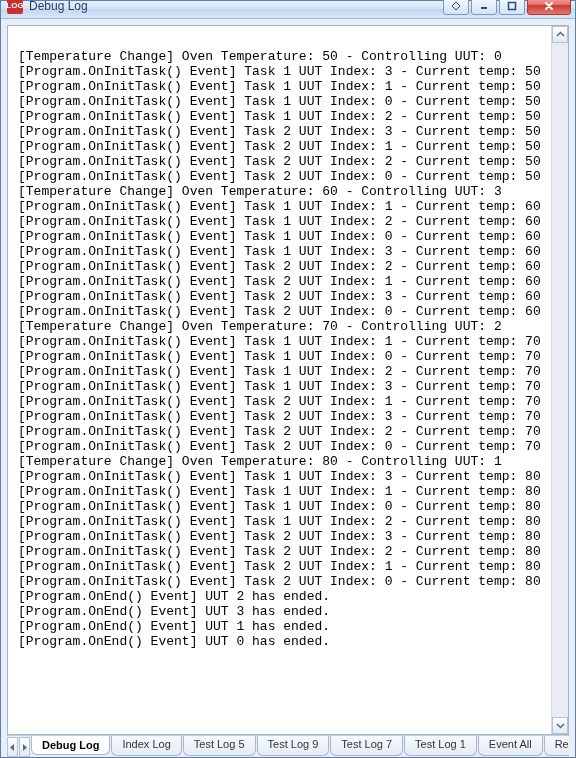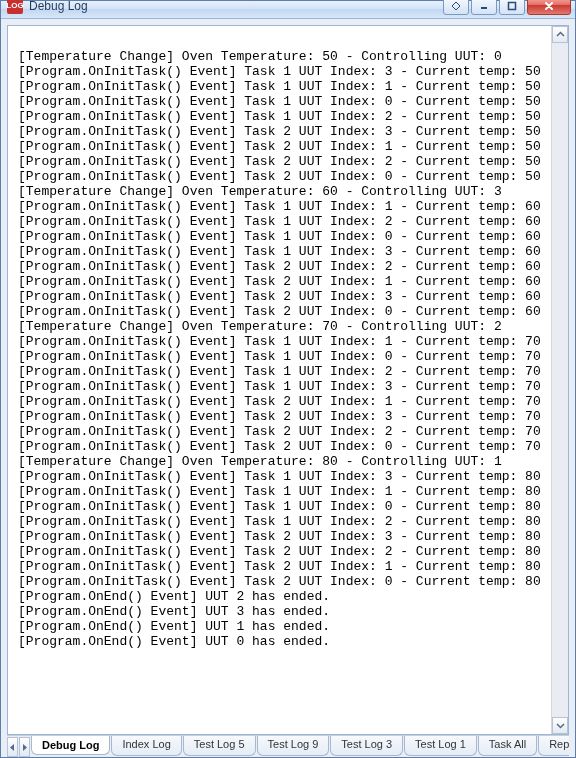--- a/index.html
+++ b/index.html
@@ -207,21 +207,21 @@
       <div class="tab-nav">
         <svg width="9" height="9" viewBox="0 0 9 9">
             <path d="M3 1 L7 4.5 L3 8 Z" fill="#556b88"></path>
           </svg>
       </div>
       <div id="tabs-mount" style="display:flex;align-items:flex-end;">
           <div class="tab active">Debug Log</div>
           <div class="tab">Index Log</div>
           <div class="tab">Test Log 5</div>
           <div class="tab">Test Log 9</div>
-          <div class="tab">Test Log 3</div>
+          <div class="tab">Test Log 7</div>
           <div class="tab">Test Log 1</div>
-          <div class="tab">Task All</div>
+          <div class="tab">Event All</div>
           <div class="tab">Repl</div>
         </div>
     </div>
   </div>
 
 </div>
 
 </body></html>

